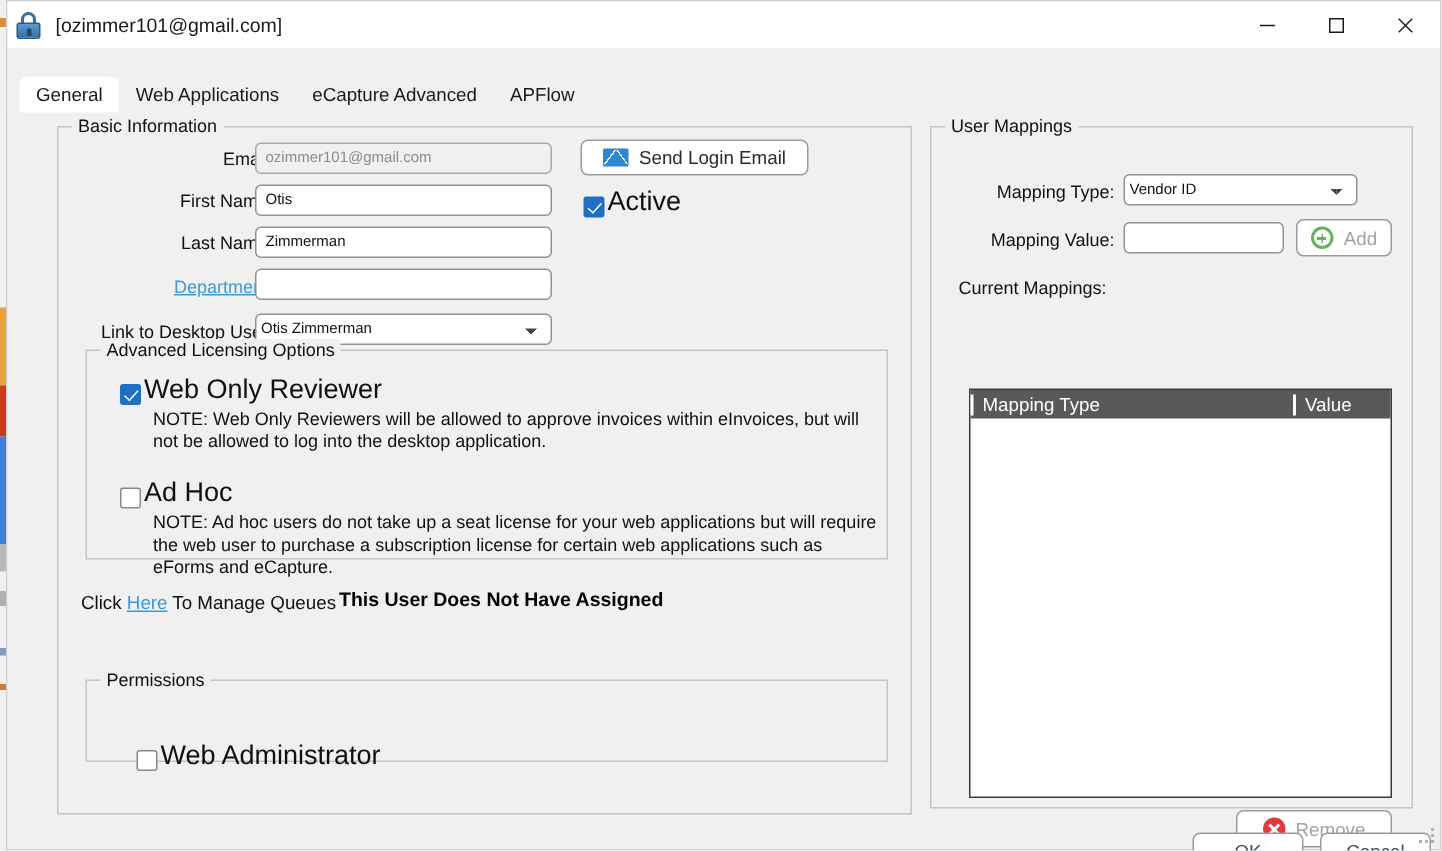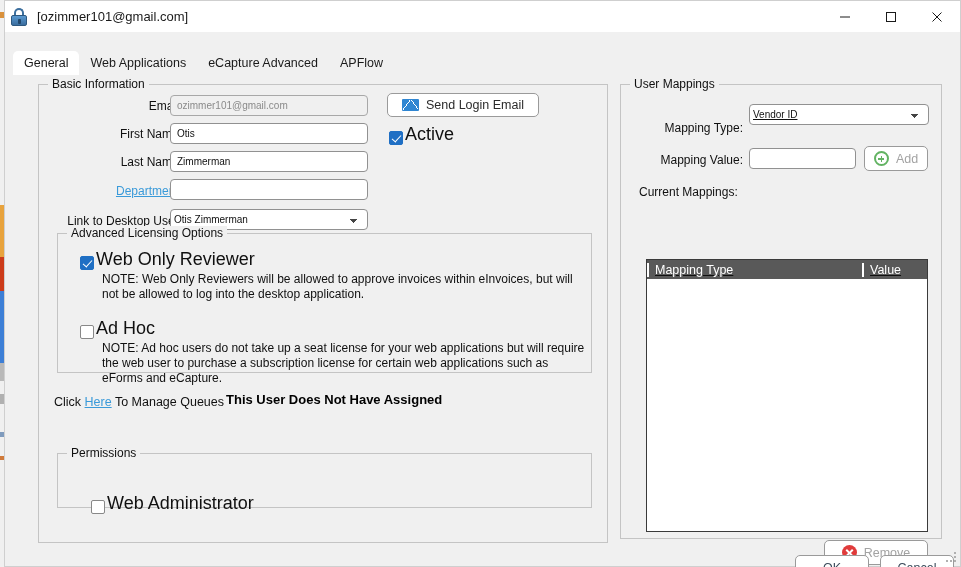--- a/index.html
+++ b/index.html
@@ -353,21 +353,20 @@
   }
 
   
   #mapping-list {
     position: absolute;
     left: 25px; top: 174px;
     width: 282px; height: 273px;
     background: #ffffff;
     border: 1px solid #3a3a3a;
     box-sizing: border-box;
-    text-decoration: underline;
   }
   #mapping-header {
     display: flex;
     height: 19px;
     background: #595959;
     color: #ffffff;
     font-size: 12.5px;
     align-items: center;
   }
   #mapping-header .hcell {
@@ -497,21 +496,21 @@
           <span class="cbox"></span>
           <span>Web Administrator</span>
         </div>
       </div>
     </div>
 
     <div class="groupbox" id="gb-mapping">
       <span class="gb-title">User Mappings</span>
 
       <span class="field-label" style="left:7px; top:36px; width:115px;">Mapping Type:</span>
-      <select class="tbox" style="left:128px; top:19px; width:180px;text-decoration:underline;">
+      <select class="tbox" style="left:128px; top:31px; width:156px;">
         <option>Vendor ID</option>
       </select>
 
       <span class="field-label" style="left:7px; top:68px; width:115px;">Mapping Value:</span>
       <input class="tbox" style="left: 128px; top: 63px; width: 107px;" value="">
 
       <div class="btn disabled" style="left:243px; top:61px; width:64px; height:25px;">
         <span class="plus-circle"></span>
         <span>Add</span>
       </div>

